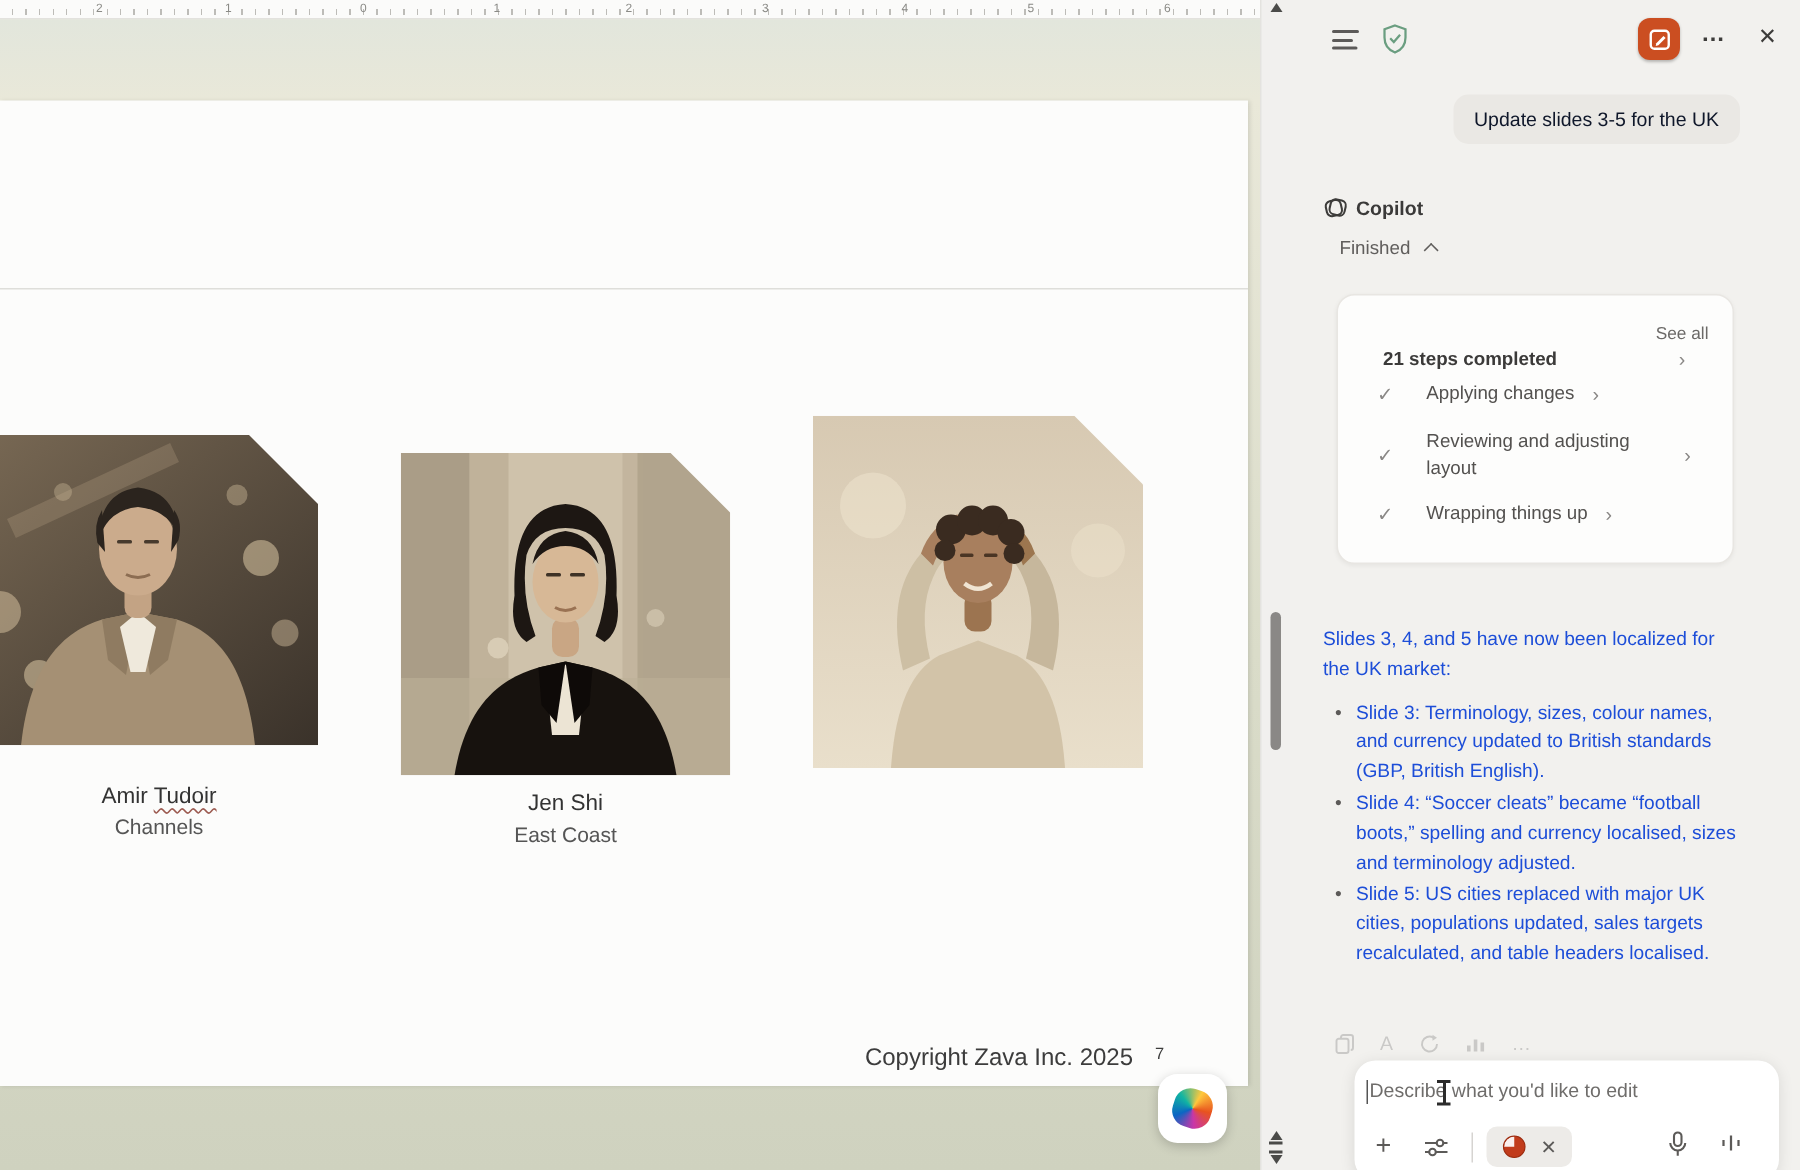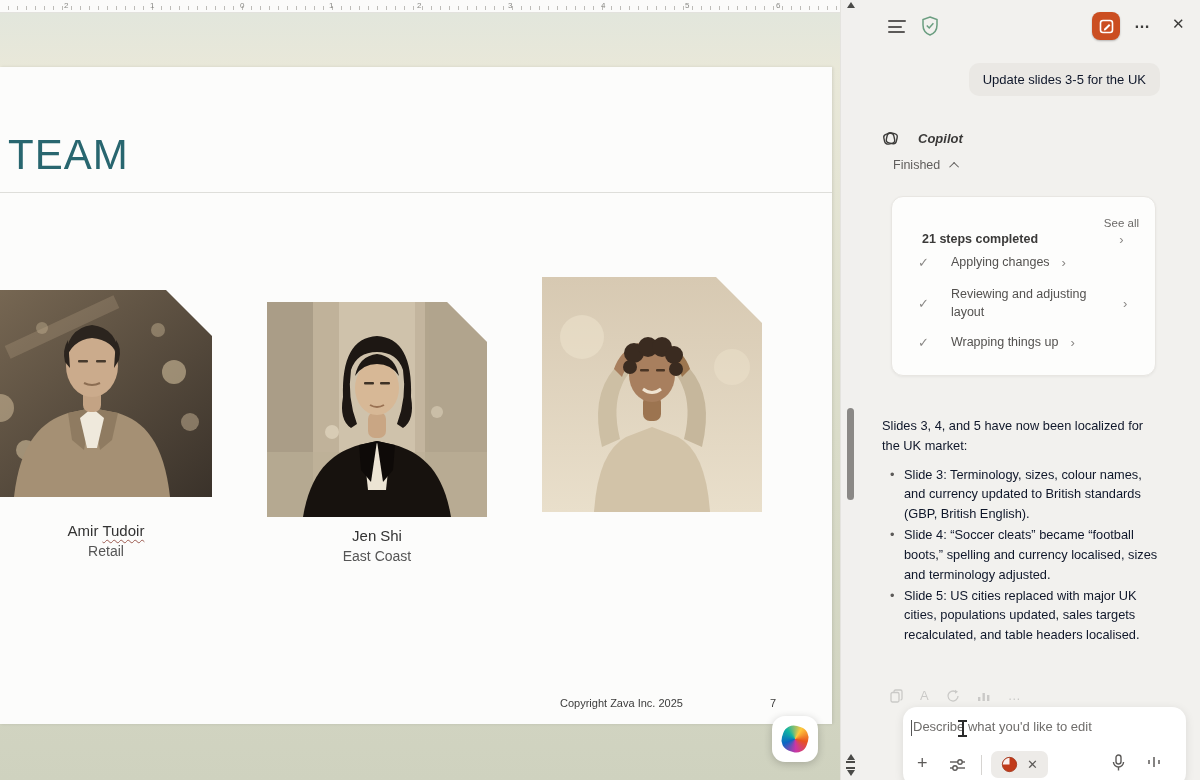--- a/index.html
+++ b/index.html
@@ -36,21 +36,21 @@
   .caption { position:absolute; text-align:center; }
   .caption .nm { font-size:15px; color:#333; }
   .caption .role { font-size:14px; color:#555; margin-top:4px; }
   .cap1 { left:0; top:455px; width:212px; }
   .cap2 { left:267px; top:460px; width:220px; }
   .cap3 { left:542px; top:442px; width:220px; }
   .ml { margin-left:4px; }
   .wavy { text-decoration:underline; text-decoration-style:wavy; text-decoration-color:#9c5a50;
     text-decoration-thickness:1px; text-underline-offset:3px; }
 
-  .copyright { position:absolute; left:560px; top:630px; width:212px; text-align:left; font-size:11px; color:#3c3c3c; }
+  .copyright { position:absolute; left:560px; top:630px; width:212px; text-align:center; font-size:16px; color:#3c3c3c; }
   .page-num { position:absolute; left:770px; top:630px; font-size:11px; color:#3c3c3c; }
 
   .fab { position:absolute; left:772px; top:703px; width:46px; height:46px; background:#fff;
     border-radius:13px; box-shadow:0 2px 8px rgba(0,0,0,.20); display:flex; align-items:center; justify-content:center; }
   .fab-logo { width:26px; height:26px; border-radius:42%; transform:rotate(18deg);
     background:conic-gradient(from 230deg, #0b66c3, #12b5a2, #ffc83d, #e8531e, #c936a8, #0b66c3); }
 
   
   .vscroll { position:absolute; left:840px; top:0; width:20px; height:780px; background:#f1f0ee; border-left:1px solid #e4e3df; }
   .tri { width:0; height:0; border-left:4px solid transparent; border-right:4px solid transparent; margin:0 auto; }
@@ -71,39 +71,39 @@
   .hamburger i:nth-child(2){ width:14px; } .hamburger i:nth-child(3){ width:17px; }
   .shield { position:absolute; left:60px; top:1px; }
   .compose-btn { position:absolute; left:232px; top:-2px; width:28px; height:28px; border-radius:8px;
     background:#cb4e21; display:flex; align-items:center; justify-content:center; box-shadow:0 1px 2px rgba(0,0,0,.25); cursor:pointer; }
   .more-btn { position:absolute; left:274px; top:0px; font-size:16px; font-weight:bold; color:#3d3c3a; letter-spacing:1px; cursor:pointer; }
   .close-btn { position:absolute; left:312px; top:1px; font-size:15px; color:#3d3c3a; cursor:pointer; }
 
   .bubble { position:absolute; top:63px; right:40px; max-width:230px; background:#eae8e4;
     border-radius:10px; padding:9px 14px; font-size:13px; color:#0f172a; }
 
-  .copilot-row { position:absolute; top:130px; left:22px; display:flex; align-items:center; gap:19px;font-style:italic; }
+  .copilot-row { position:absolute; top:130px; left:22px; display:flex; align-items:center; gap:5px; }
   .copilot-row .lbl { font-size:13px; font-weight:bold; color:#3b3a39; }
   .status-row { position:absolute; top:158px; left:33px; display:flex; align-items:center; gap:12px; cursor:pointer; }
   .status-row .lbl { font-size:12.5px; color:#605e5c; }
   .chev-up { width:7px; height:7px; border-left:1.6px solid #605e5c; border-top:1.6px solid #605e5c;
     transform:rotate(45deg) translateY(2px); }
 
   .steps-card { position:absolute; top:196px; left:31px; width:265px; height:180px; background:#fdfdfc;
     border:1px solid #e8e6e2; border-radius:12px; box-shadow:0 1px 3px rgba(0,0,0,.05); }
   .card-head { position:absolute; top:20px; left:30px; right:16px; display:flex; align-items:flex-end; }
   .card-head .summary { font-size:12.5px; font-weight:bold; color:#3b3a39; }
   .card-head .see-all { margin-left:auto; font-size:11.5px; color:#6b6967; cursor:pointer; display:flex; align-items:center; gap:4px;flex-direction:column; }
   .chev-r { font-size:13px; color:#8a8886; line-height:1; }
   .step-row { position:absolute; left:26px; right:14px; display:flex; align-items:center; gap:12px; cursor:pointer; }
   .step-row .chk { color:#8a8886; font-size:13px; flex:0 0 auto; }
   .step-row .txt { font-size:12.5px; color:#53514f; max-width:160px; line-height:1.45; margin-left:10px; }
   .row1 { top:56px; } .row2 { top:88px; } .row3 { top:136px; }
 
-  .response { position:absolute; top:416px; left:22px; width:280px; font-size:12.8px; color:#0f172a; line-height:1.55; }
+  .response { position:absolute; top:416px; left:22px; width:280px; font-size:12.8px; color:#1d4ed8; line-height:1.55; }
   .response ul { list-style:none; margin-top:9px; }
   .response li { position:relative; padding-left:14px; margin-left:8px; margin-bottom:1px; }
   .response li::before { content:"•"; position:absolute; left:0; color:#5c5a58; }
   .response .outro { margin-top:9px; }
 
   .msg-actions { position:absolute; top:688px; left:30px; display:flex; gap:17px; opacity:.25; color:#555; align-items:center; }
   .msg-actions .a-lbl { font-size:13px; }
 
   .composer { position:absolute; top:707px; left:43px; width:283px; height:80px; background:#fff;
     border-radius:14px; box-shadow:0 2px 10px rgba(0,0,0,.10); z-index:2; }
@@ -142,21 +142,20 @@
       <span class="rnum" style="left:329px">1</span>
       <span class="rnum" style="left:417px">2</span>
       <span class="rnum" style="left:508px">3</span>
       <span class="rnum" style="left:601px">4</span>
       <span class="rnum" style="left:685px">5</span>
       <span class="rnum" style="left:776px">6</span>
     </div>
 
     <div class="canvas">
       <div class="slide">
-        <h1 class="slide-title">TEAM</h1>
         <div class="slide-divider"></div>
 
         <div class="photo photo1 notch46">
           <svg viewBox="0 0 240 207" preserveAspectRatio="none">
             <defs>
               <linearGradient id="p1bg" x1="0" y1="0" x2="1" y2="1">
                 <stop offset="0" stop-color="#7a6a55"></stop>
                   <stop offset="1" stop-color="#3a322a"></stop>
               </linearGradient>
             </defs>
@@ -233,21 +232,21 @@
             <circle cx="88" cy="90" r="7" fill="#3a2b20"></circle>
               <circle cx="134" cy="92" r="7" fill="#3a2b20"></circle>
             <rect x="98" y="92" width="9" height="2.4" rx="1" fill="#4a3524"></rect>
             <rect x="114" y="92" width="9" height="2.4" rx="1" fill="#4a3524"></rect>
             <path d="M101,112 Q110,119 119,112" stroke="#f0e4d2" stroke-width="3" fill="none"></path>
           </svg>
         </div>
 
         <div class="caption cap1">
           <div class="nm"><span>Amir</span><span class="ml wavy">Tudoir</span></div>
-          <div class="role">Retail</div>
+          <div class="role">Channels</div>
         </div>
         <div class="caption cap2">
           <div class="nm"><span>Jen</span><span class="ml">Shi</span></div>
           <div class="role">East Coast</div>
         </div>
 
         <div class="copyright">Copyright Zava Inc. 2025</div>
         <div class="page-num">7</div>
       </div>
 

